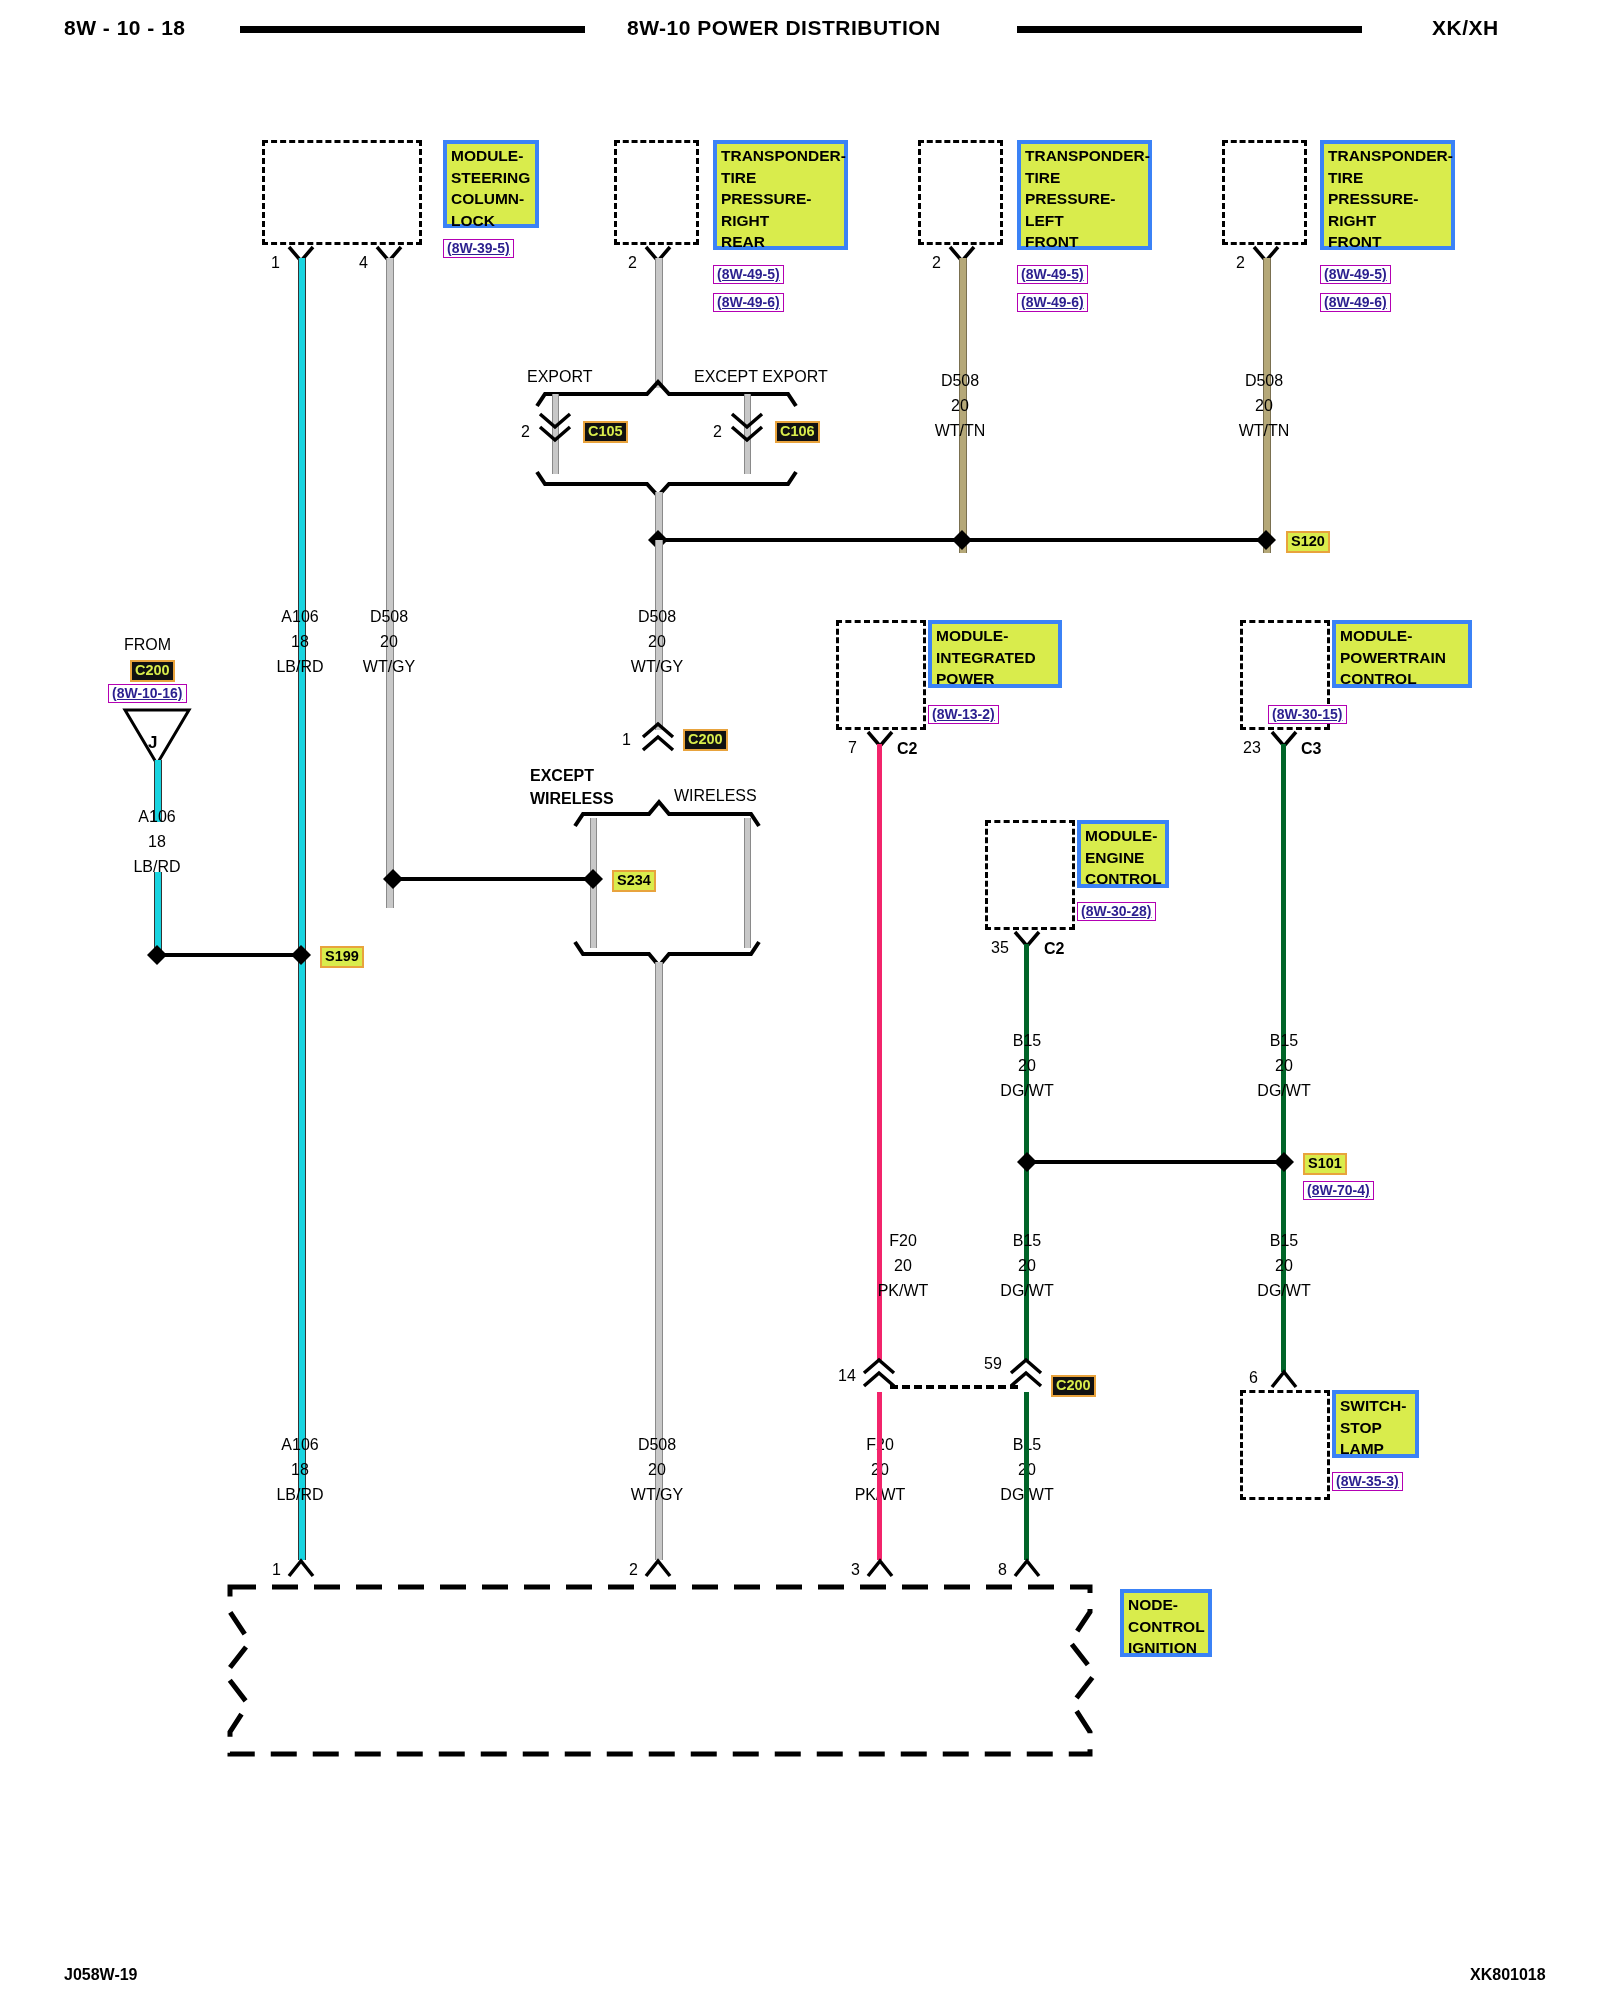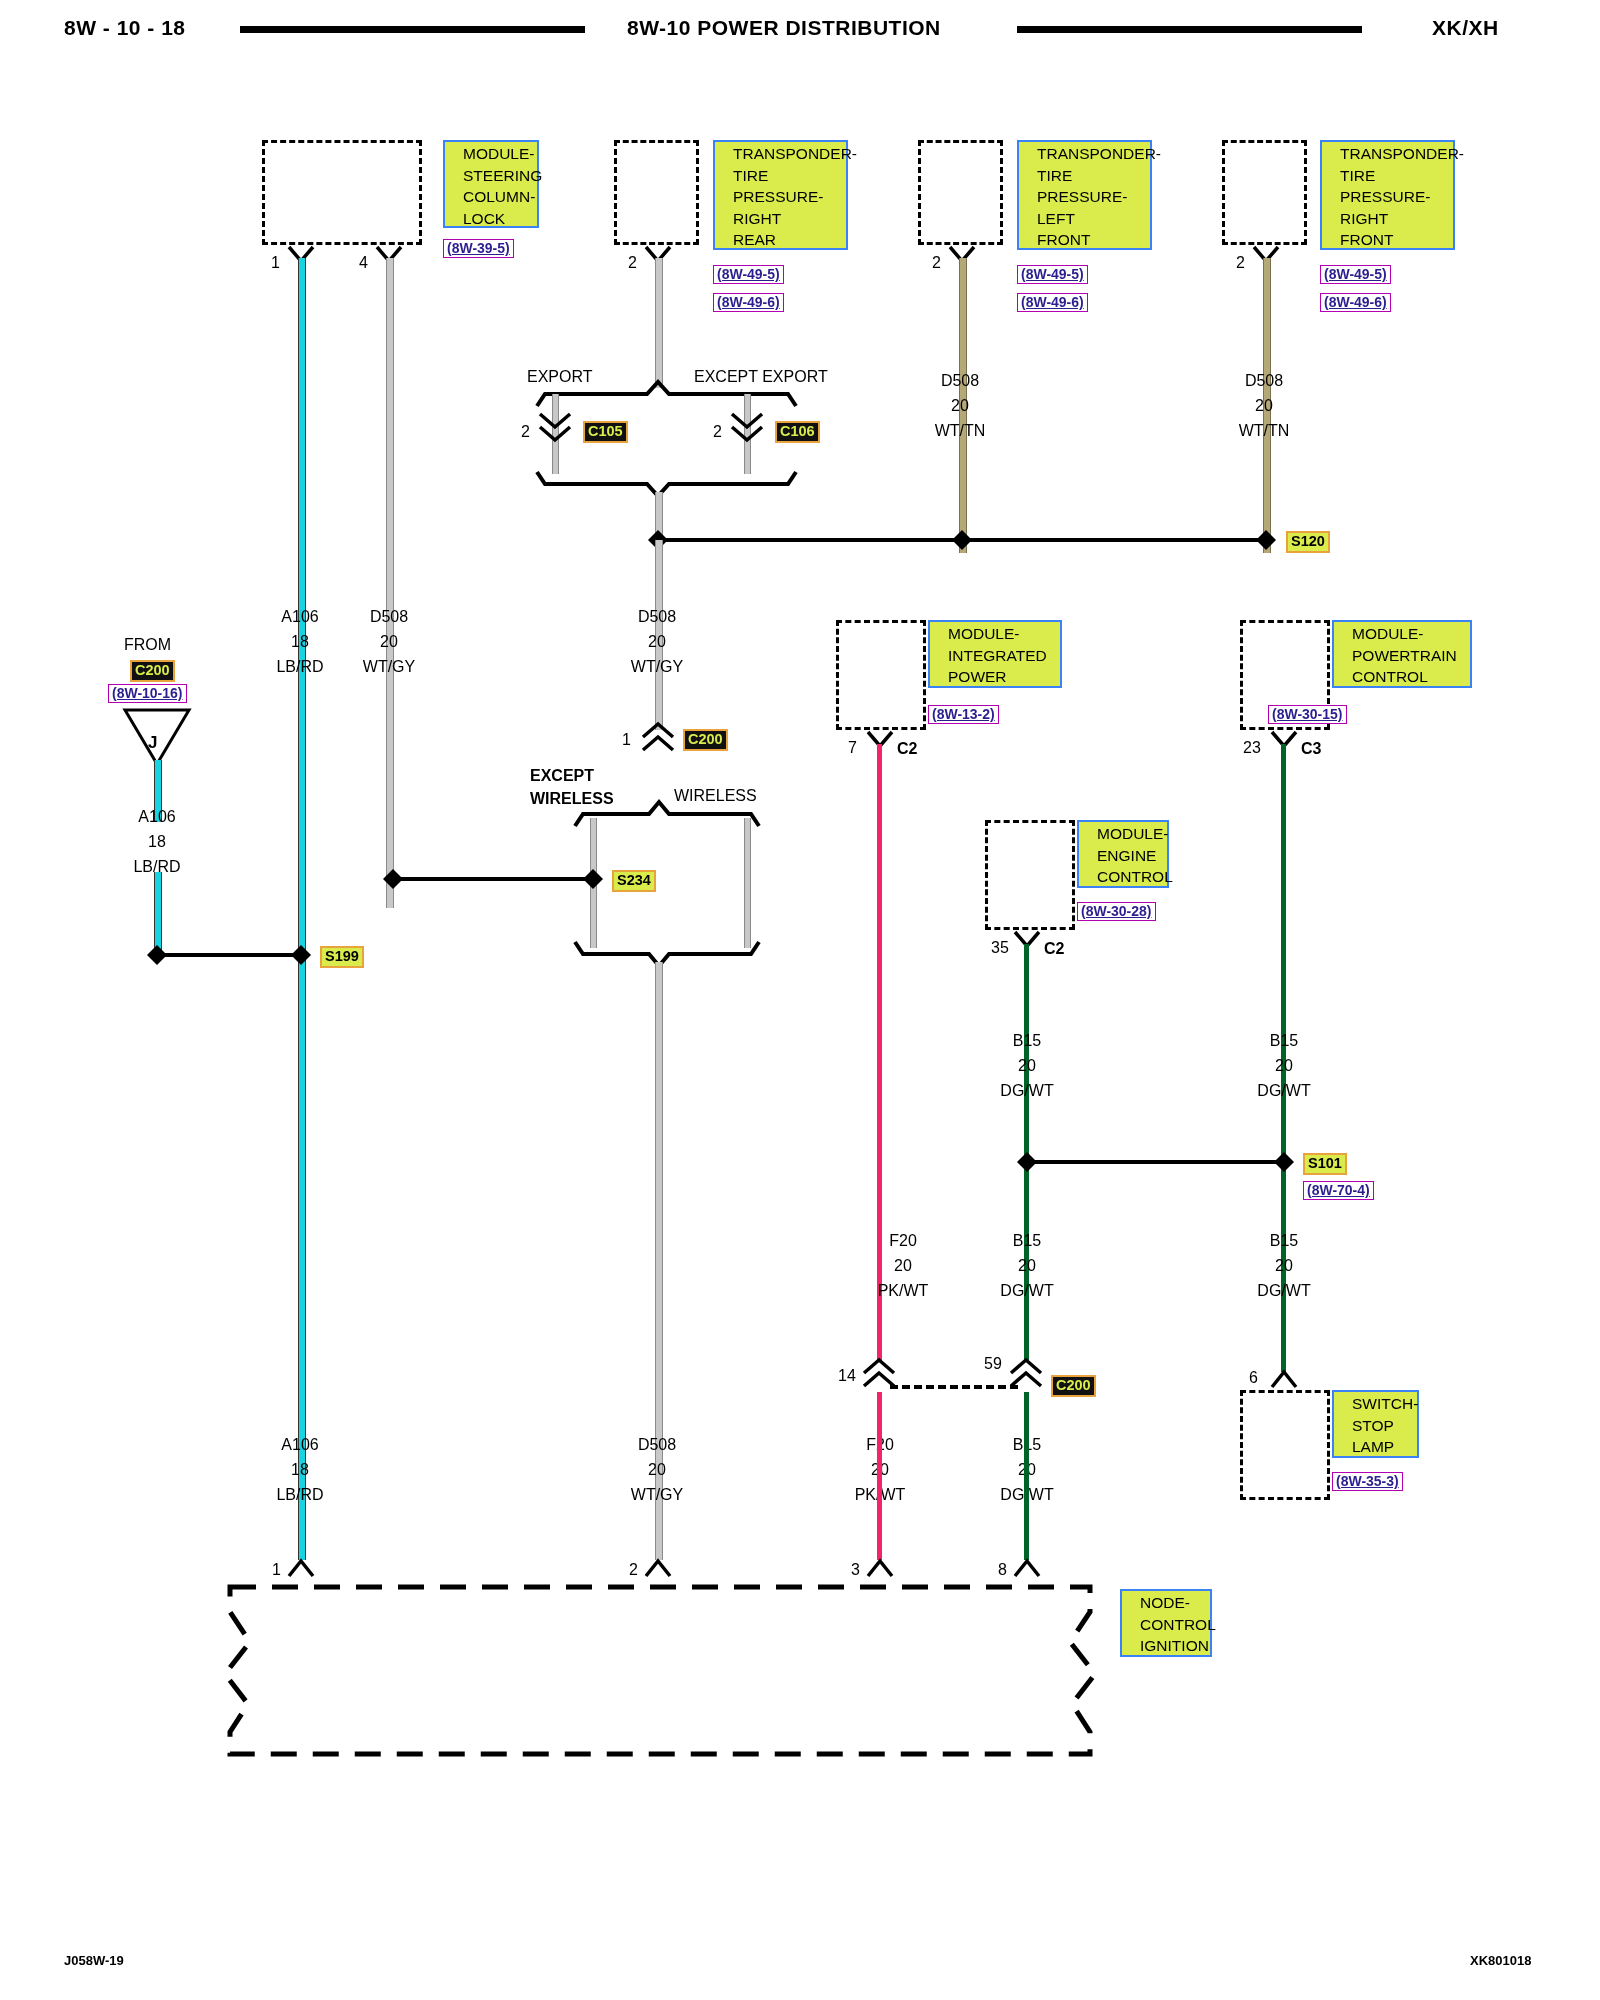--- a/index.html
+++ b/index.html
@@ -3,27 +3,27 @@
 <meta charset="utf-8">
 <style>
   html,body{margin:0;padding:0;background:#fff;}
   body{width:1600px;height:2000px;position:relative;
        font-family:"Liberation Sans","DejaVu Sans",sans-serif;color:#000;}
   .abs{position:absolute;}
   
   #header{top:8px;left:0;width:1600px;height:40px;}
   .hdr-txt{font-size:21px;font-weight:bold;letter-spacing:.5px;white-space:nowrap;}
   .hdr-rule{height:7px;background:#000;}
-  .ftr{font-size:13px;font-weight:bold;letter-spacing:0px;white-space:nowrap;}
+  .ftr{font-size:16px;font-weight:bold;letter-spacing:0px;white-space:nowrap;margin-top:13px;}
   
   .comp-box{border:3px dashed #000;background:#fff;box-sizing:border-box;}
   
-  .name-label{background:#d9ec4c;border:2px solid #3b82f6;
-              font-size:15.5px;font-weight:normal;line-height:21.5px;
-              padding:1px 3px 2px 18px;box-sizing:border-box;white-space:pre-line;}
+  .name-label{background:#d9ec4c;border:4px solid #3b82f6;
+              font-size:15.5px;font-weight:bold;line-height:21.5px;
+              padding:1px 3px 2px 4px;box-sizing:border-box;white-space:pre-line;}
   .ref-label{background:#fff;border:1.5px solid #b300b3;color:#2b1f8f;
              font-size:14px;font-weight:bold;line-height:16px;
              padding:0px 3px 1px 3px;box-sizing:border-box;
              text-decoration:underline;white-space:nowrap;display:inline-block;}
   .splice-label{background:#d9ec4c;border:2px solid #e8a33d;color:#000;
                 font-size:14.5px;font-weight:bold;line-height:17px;
                 padding:0px 3px 1px 3px;box-sizing:border-box;white-space:nowrap;}
   .conn-label{background:#111;color:#d9ec4c;border:2px solid #e8a33d;
               font-size:14.5px;font-weight:bold;line-height:17px;
               padding:0px 3px 1px 3px;box-sizing:border-box;white-space:nowrap;}

